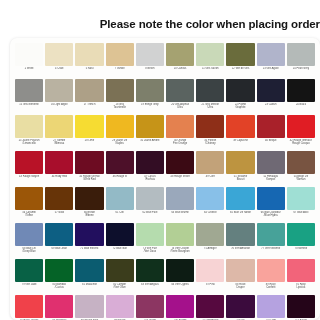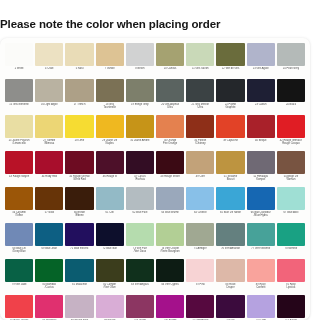--- a/index.html
+++ b/index.html
@@ -15,21 +15,21 @@
     font-family: "Liberation Sans", sans-serif;
     -webkit-font-smoothing: antialiased;
   }
 
   #page {
     width: 320px;
     height: 320px;
     background: #ffffff;
     display: flex;
     flex-direction: column;
-    align-items: flex-start;
+    align-items: flex-end;
     position: relative;
   }
 
   #page-title {
     font-size: 11.5px;
     font-weight: bold;
     color: #161616;
     letter-spacing: -0.1px;
     text-align: center;
     margin-top: 18px;

